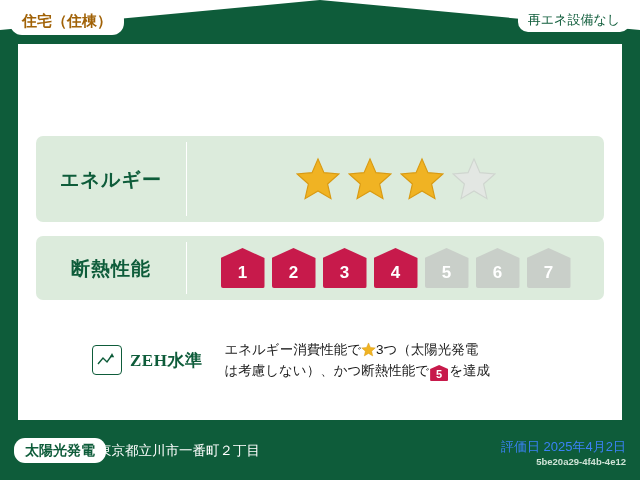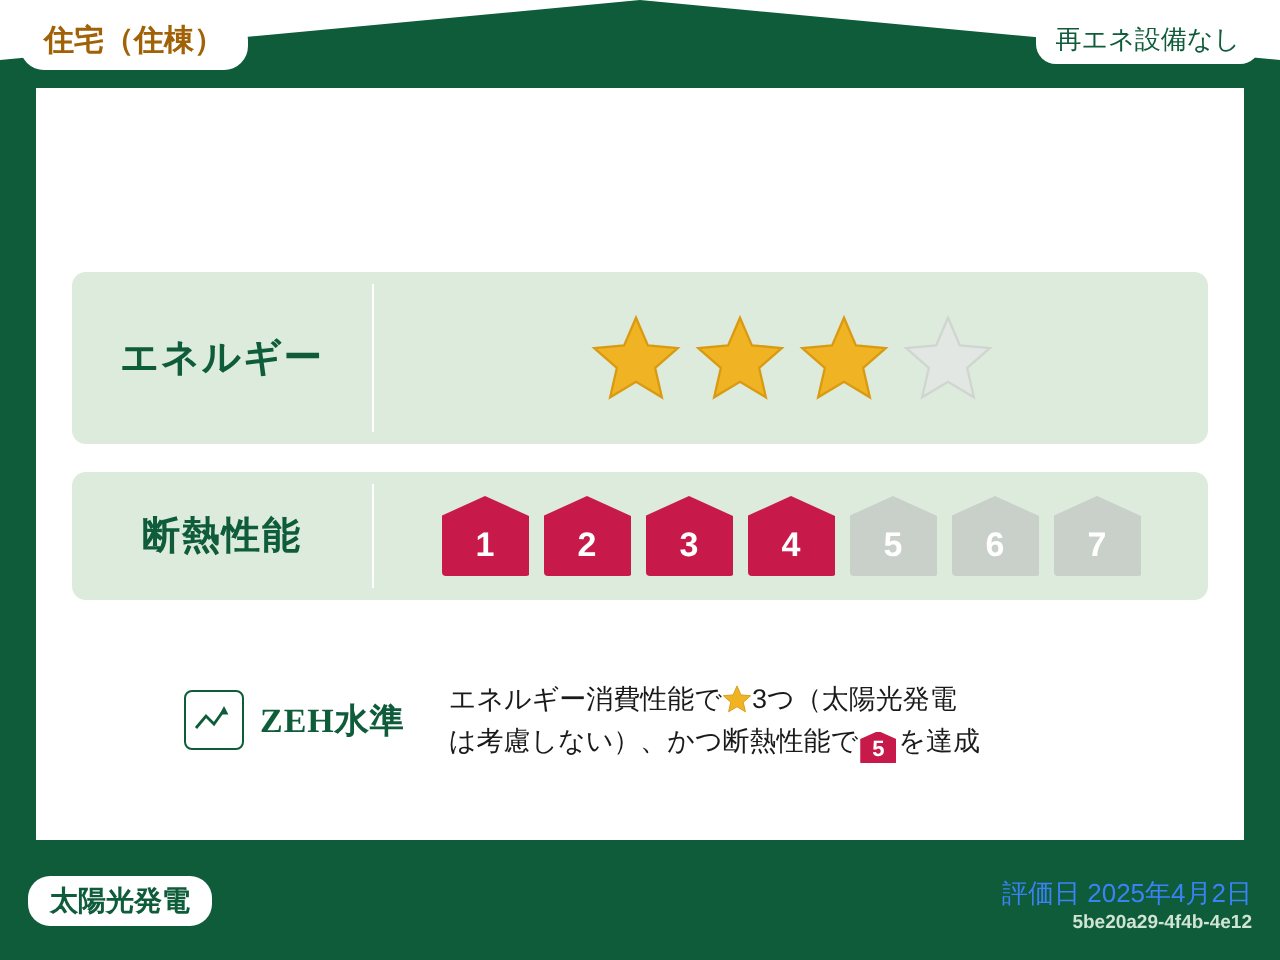--- a/index.html
+++ b/index.html
@@ -264,17 +264,18 @@
     <div class="zeh-desc">
       <span>エネルギー消費性能で</span><svg class="mini-star" viewBox="0 0 48 48">
           <polygon points="24,3 30.2,17.4 45.8,18.8 34,29.2 37.5,44.5 24,36.4 10.5,44.5 14,29.2 2.2,18.8 17.8,17.4" fill="#f0b323" stroke="#d99a12" stroke-width="1.5"></polygon>
         </svg><span>3つ（太陽光発電</span><br>
       <span>は考慮しない）、かつ断熱性能で</span><span class="mini-grade"><span class="roof"></span><span>5</span></span><span>を達成</span>
     </div>
   </div>
 
   <div class="footer">
     <div class="self-badge">太陽光発電</div>
+    <div class="address">東京都立川市一番町２丁目</div>
     <div class="eval-date">評価日 2025年4月2日</div>
     <div class="eval-id">5be20a29-4f4b-4e12</div>
   </div>
 
 </div>
 
 </body></html>

